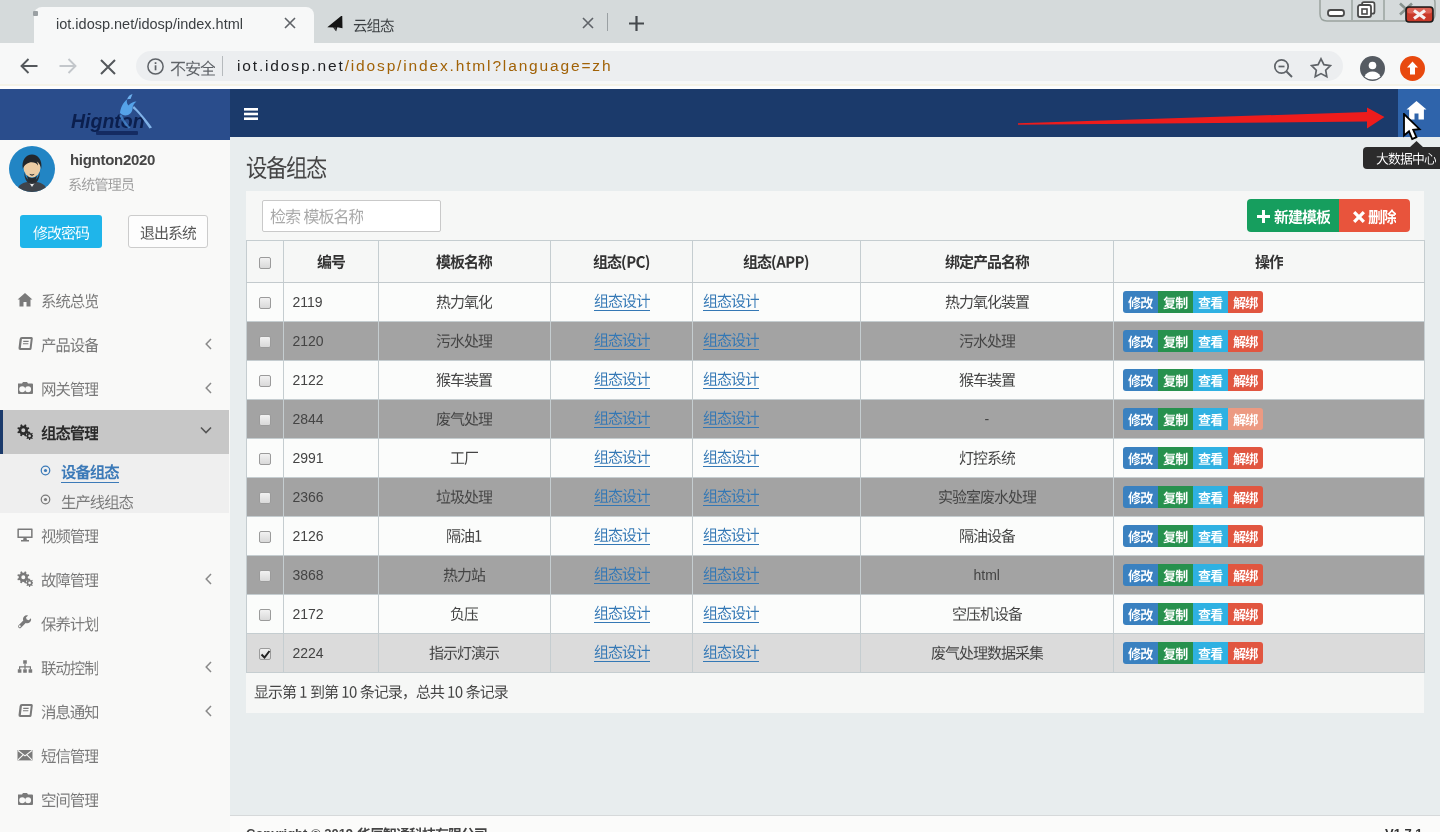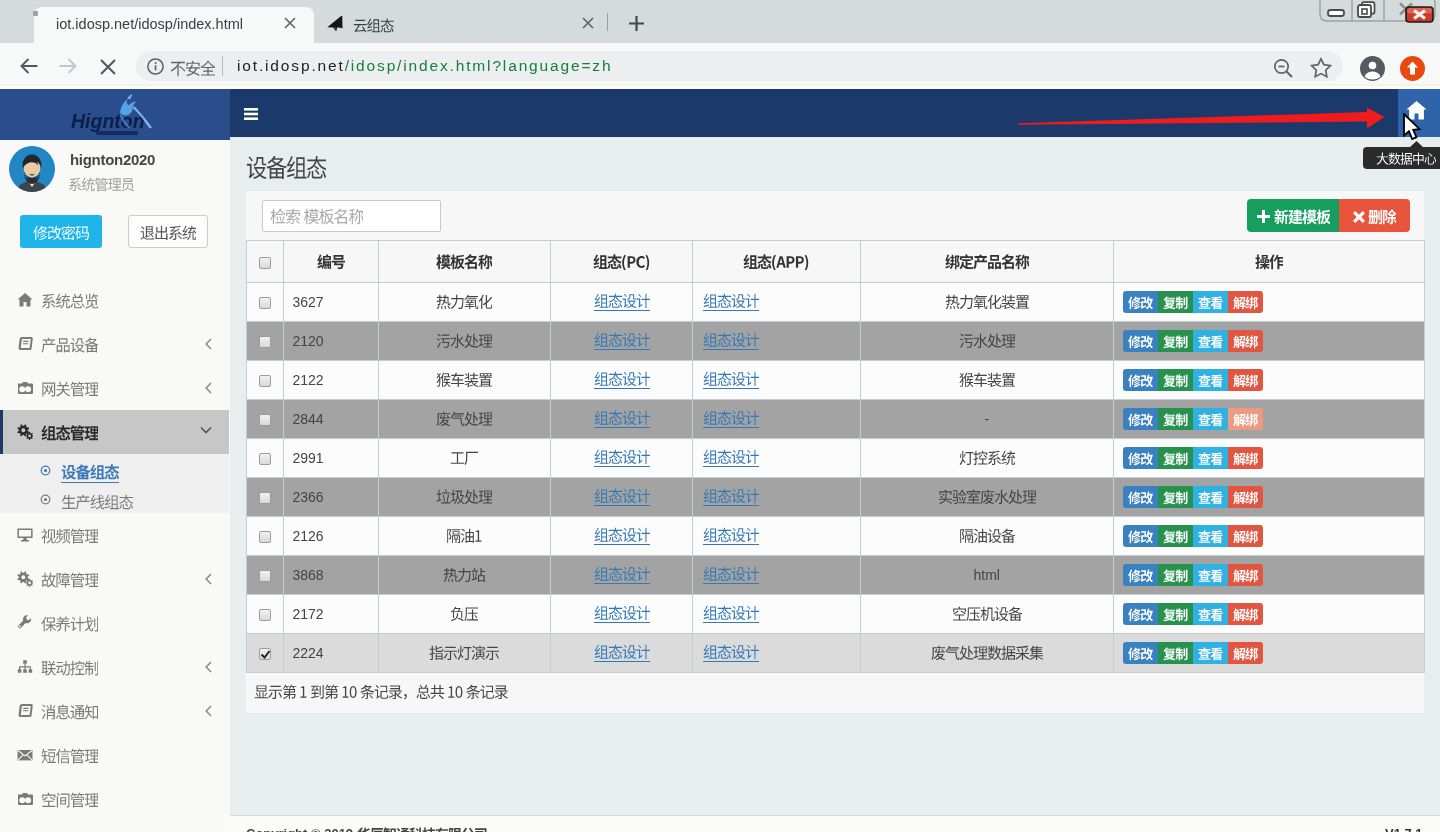--- a/index.html
+++ b/index.html
@@ -243,21 +243,21 @@
     <circle cx="8.5" cy="8.5" r="7.6" fill="none" stroke="#5f6368" stroke-width="1.5"></circle>
     <rect x="7.7" y="7.3" width="1.7" height="5" fill="#5f6368"></rect>
     <rect x="7.7" y="4.2" width="1.7" height="1.8" fill="#5f6368"></rect>
   </svg>
 <div class="abs" style="left:170px;top:59px"><svg preserveAspectRatio="none" style="width:45px;height:16.8px;" viewBox="0 -88 280.4 100" fill="#5f6368">
       <use href="#g4"></use>
       <use href="#g5" x="93.5"></use>
       <use href="#g6" x="186.9"></use>
     </svg></div>
 <div class="abs" style="left:222px;top:56px;width:1px;height:20px;background:#b6babd"></div>
-<div class="abs" style="left:237px;top:57px;font-size:15.5px;letter-spacing:1.85px;color:#202124;white-space:nowrap">iot.idosp.net<span style="color:#15803d">/idosp/index.html?language=zh</span></div>
+<div class="abs" style="left:237px;top:57px;font-size:15.5px;letter-spacing:1.85px;color:#202124;white-space:nowrap">iot.idosp.net<span style="color:#a16207">/idosp/index.html?language=zh</span></div>
 <svg class="abs" style="left:1273px;top:58px" width="21" height="21" viewBox="0 0 21 21">
     <circle cx="8.5" cy="8.5" r="6.7" fill="none" stroke="#5f6368" stroke-width="1.7"></circle>
     <line x1="5.5" y1="8.5" x2="11.5" y2="8.5" stroke="#5f6368" stroke-width="1.7"></line>
     <line x1="13.5" y1="13.5" x2="19" y2="19" stroke="#5f6368" stroke-width="2"></line>
   </svg>
 <svg class="abs" style="left:1310px;top:57px" width="22" height="22" viewBox="0 0 22 22">
     <path d="M11 1.8l2.9 5.9 6.5.9-4.7 4.6 1.1 6.5L11 16.6l-5.8 3.1 1.1-6.5L1.6 8.6l6.5-.9z" fill="none" stroke="#5f6368" stroke-width="1.7"></path>
   </svg>
 <svg class="abs" style="left:1360px;top:56px" width="25" height="25" viewBox="0 0 25 25">
     <circle cx="12.5" cy="12.5" r="12.5" fill="#555b62"></circle>
@@ -584,21 +584,21 @@
             <use href="#g69" x="373.8"></use>
             <use href="#g70" x="467.3"></use>
           </svg></th>
         <th><svg preserveAspectRatio="none" style="width:28px;height:15.7px;" viewBox="0 -88 186.9 100" fill="#333">
             <use href="#g80"></use>
             <use href="#g81" x="93.5"></use>
           </svg></th>
       </tr>
       <tr class="w">
         <td><span class="cbx"></span></td>
-        <td class="num">3627</td>
+        <td class="num">2119</td>
         <td><svg preserveAspectRatio="none" style="width:56px;height:15.7px;" viewBox="0 -88 373.8 100" fill="#444">
             <use href="#g82"></use>
             <use href="#g83" x="93.5"></use>
             <use href="#g84" x="186.9"></use>
             <use href="#g85" x="280.4"></use>
           </svg></td>
         <td><span style="display:inline-block;border-bottom:1px solid #3478b5;padding-bottom:1px"><svg preserveAspectRatio="none" style="width:56px;height:15.7px;" viewBox="0 -88 373.8 100" fill="#3478b5">
               <use href="#g2"></use>
               <use href="#g3" x="93.5"></use>
               <use href="#g22" x="186.9"></use>

